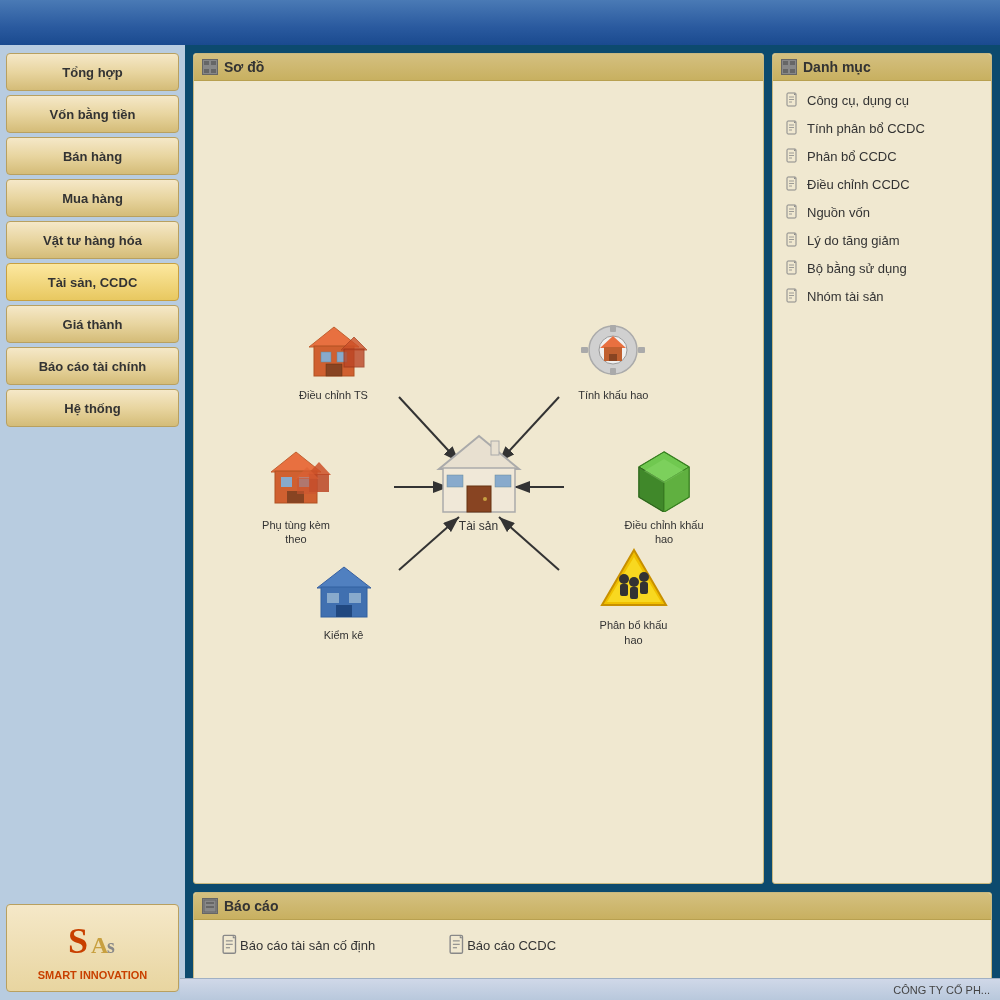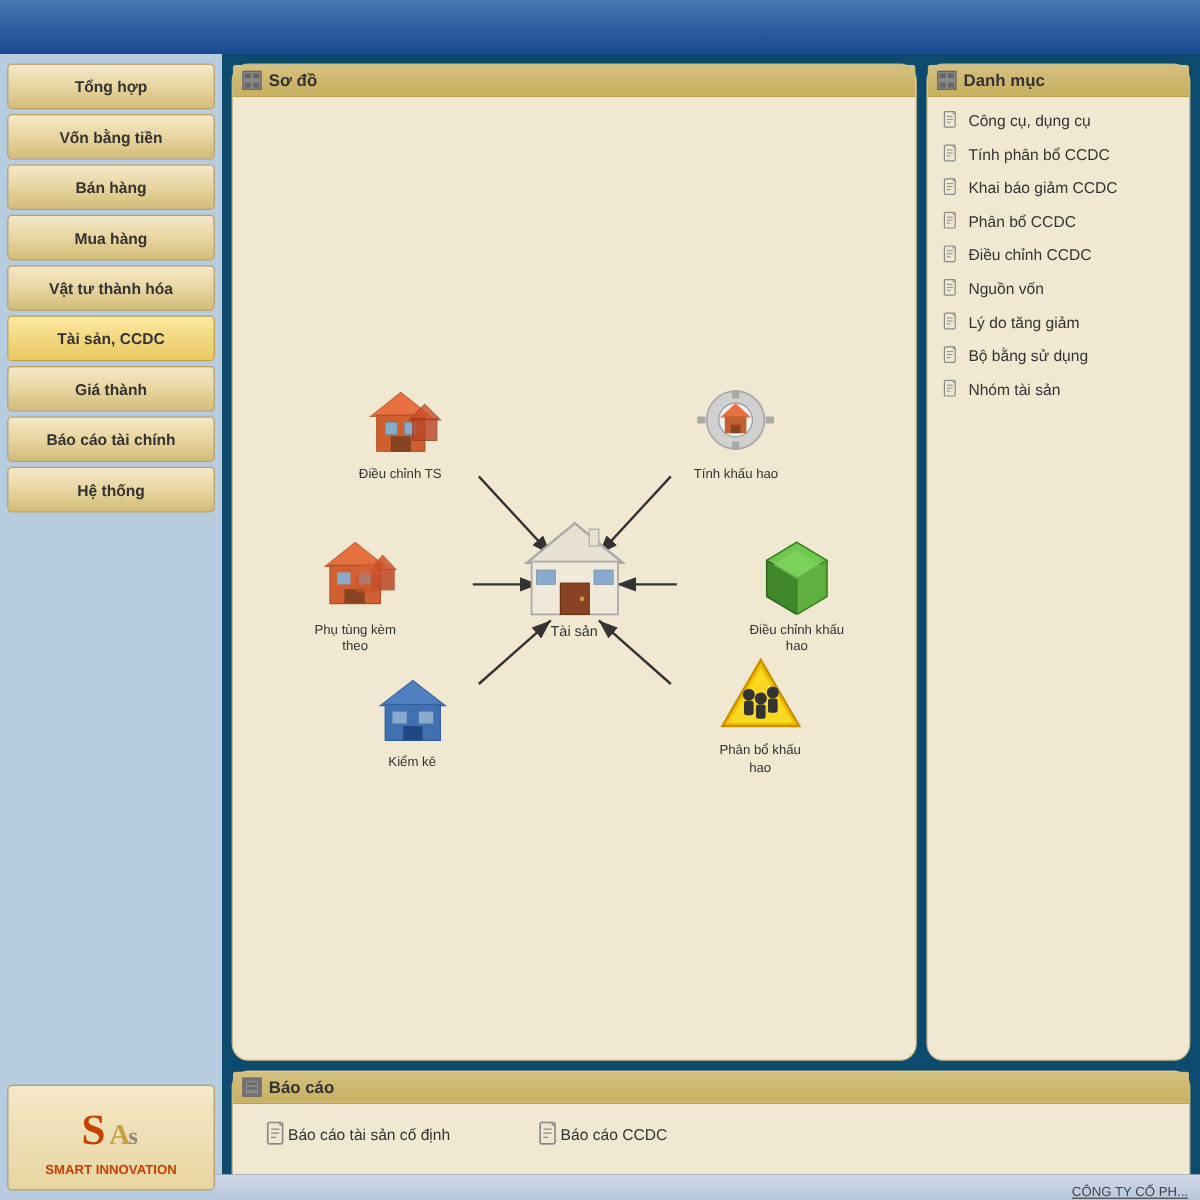--- a/index.html
+++ b/index.html
@@ -105,21 +105,21 @@
     .top-row {
       display: flex;
       gap: 8px;
       flex: 1;
     }
 
     
     .panel {
       background: #f0e8d0;
       border: 1px solid #c8b880;
-      border-radius: 14px;
+      border-radius: 3px;
       display: flex;
       flex-direction: column;
     }
 
     .panel-header {
       background: linear-gradient(180deg, #d4c080 0%, #c8b060 100%);
       border-bottom: 1px solid #b8a050;
       padding: 5px 8px;
       display: flex;
       align-items: center;
@@ -265,21 +265,21 @@
 
 <div class="main-container">
 
   <div class="sidebar">
 
     <div id="sidebar-items-container" style="display: flex; flex-direction: column; gap: 4px;">
         <div class="sidebar-item">Tổng hợp</div>
         <div class="sidebar-item">Vốn bằng tiền</div>
         <div class="sidebar-item">Bán hàng</div>
         <div class="sidebar-item">Mua hàng</div>
-        <div class="sidebar-item">Vật tư thành hóa</div>
+        <div class="sidebar-item">Vật tư hàng hóa</div>
         <div class="sidebar-item active">Tài sản, CCDC</div>
         <div class="sidebar-item">Giá thành</div>
         <div class="sidebar-item">Báo cáo tài chính</div>
         <div class="sidebar-item">Hệ thống</div>
       </div>
 
     <div class="sidebar-logo">
       <svg class="logo-svg-wrapper" viewBox="0 0 60 50">
 
         <text x="5" y="38" font-size="36" font-weight="bold" fill="#c84000" font-family="serif">S</text>
@@ -475,30 +475,20 @@
               <span>Tính phân bổ CCDC</span>
             </div>
             <div class="danh-muc-item">
               <svg class="doc-icon" viewBox="0 0 14 16">
     <rect x="2" y="1" width="9" height="13" rx="1" fill="none" stroke="#888" stroke-width="1"></rect>
     <line x1="4" y1="5" x2="9" y2="5" stroke="#888" stroke-width="0.8"></line>
     <line x1="4" y1="7.5" x2="9" y2="7.5" stroke="#888" stroke-width="0.8"></line>
     <line x1="4" y1="10" x2="7" y2="10" stroke="#888" stroke-width="0.8"></line>
     <polygon points="9,1 11,3 9,3" fill="#888"></polygon>
   </svg>
-              <span>Khai báo giảm CCDC</span>
-            </div>
-            <div class="danh-muc-item">
-              <svg class="doc-icon" viewBox="0 0 14 16">
-    <rect x="2" y="1" width="9" height="13" rx="1" fill="none" stroke="#888" stroke-width="1"></rect>
-    <line x1="4" y1="5" x2="9" y2="5" stroke="#888" stroke-width="0.8"></line>
-    <line x1="4" y1="7.5" x2="9" y2="7.5" stroke="#888" stroke-width="0.8"></line>
-    <line x1="4" y1="10" x2="7" y2="10" stroke="#888" stroke-width="0.8"></line>
-    <polygon points="9,1 11,3 9,3" fill="#888"></polygon>
-  </svg>
               <span>Phân bổ CCDC</span>
             </div>
             <div class="danh-muc-item">
               <svg class="doc-icon" viewBox="0 0 14 16">
     <rect x="2" y="1" width="9" height="13" rx="1" fill="none" stroke="#888" stroke-width="1"></rect>
     <line x1="4" y1="5" x2="9" y2="5" stroke="#888" stroke-width="0.8"></line>
     <line x1="4" y1="7.5" x2="9" y2="7.5" stroke="#888" stroke-width="0.8"></line>
     <line x1="4" y1="10" x2="7" y2="10" stroke="#888" stroke-width="0.8"></line>
     <polygon points="9,1 11,3 9,3" fill="#888"></polygon>
   </svg>
@@ -581,15 +571,15 @@
     <polygon points="9,1 11,3 9,3" fill="#888"></polygon>
   </svg>
             <span>Báo cáo CCDC</span>
           </div>
         </div>
     </div>
 
   </div>
 </div>
 
-<div style="position:fixed;bottom:0;right:0;width:820px;height:22px;background:linear-gradient(180deg,#d0d8e8 0%,#b8c8dc 100%);border-top:1px solid #a0b0c4;display:flex;align-items:flex-end;justify-content:flex-end;padding:0 10px;font-size:11px;color:#444;text-decoration:underline;">
+<div style="position:fixed;bottom:0;right:0;width:820px;height:22px;background:linear-gradient(180deg,#d0d8e8 0%,#b8c8dc 100%);border-top:1px solid #a0b0c4;display:flex;align-items:center;justify-content:flex-end;padding:0 10px;font-size:11px;color:#444;">
   <span>CÔNG TY CỐ PH...</span>
 </div>
 
 </body></html>

